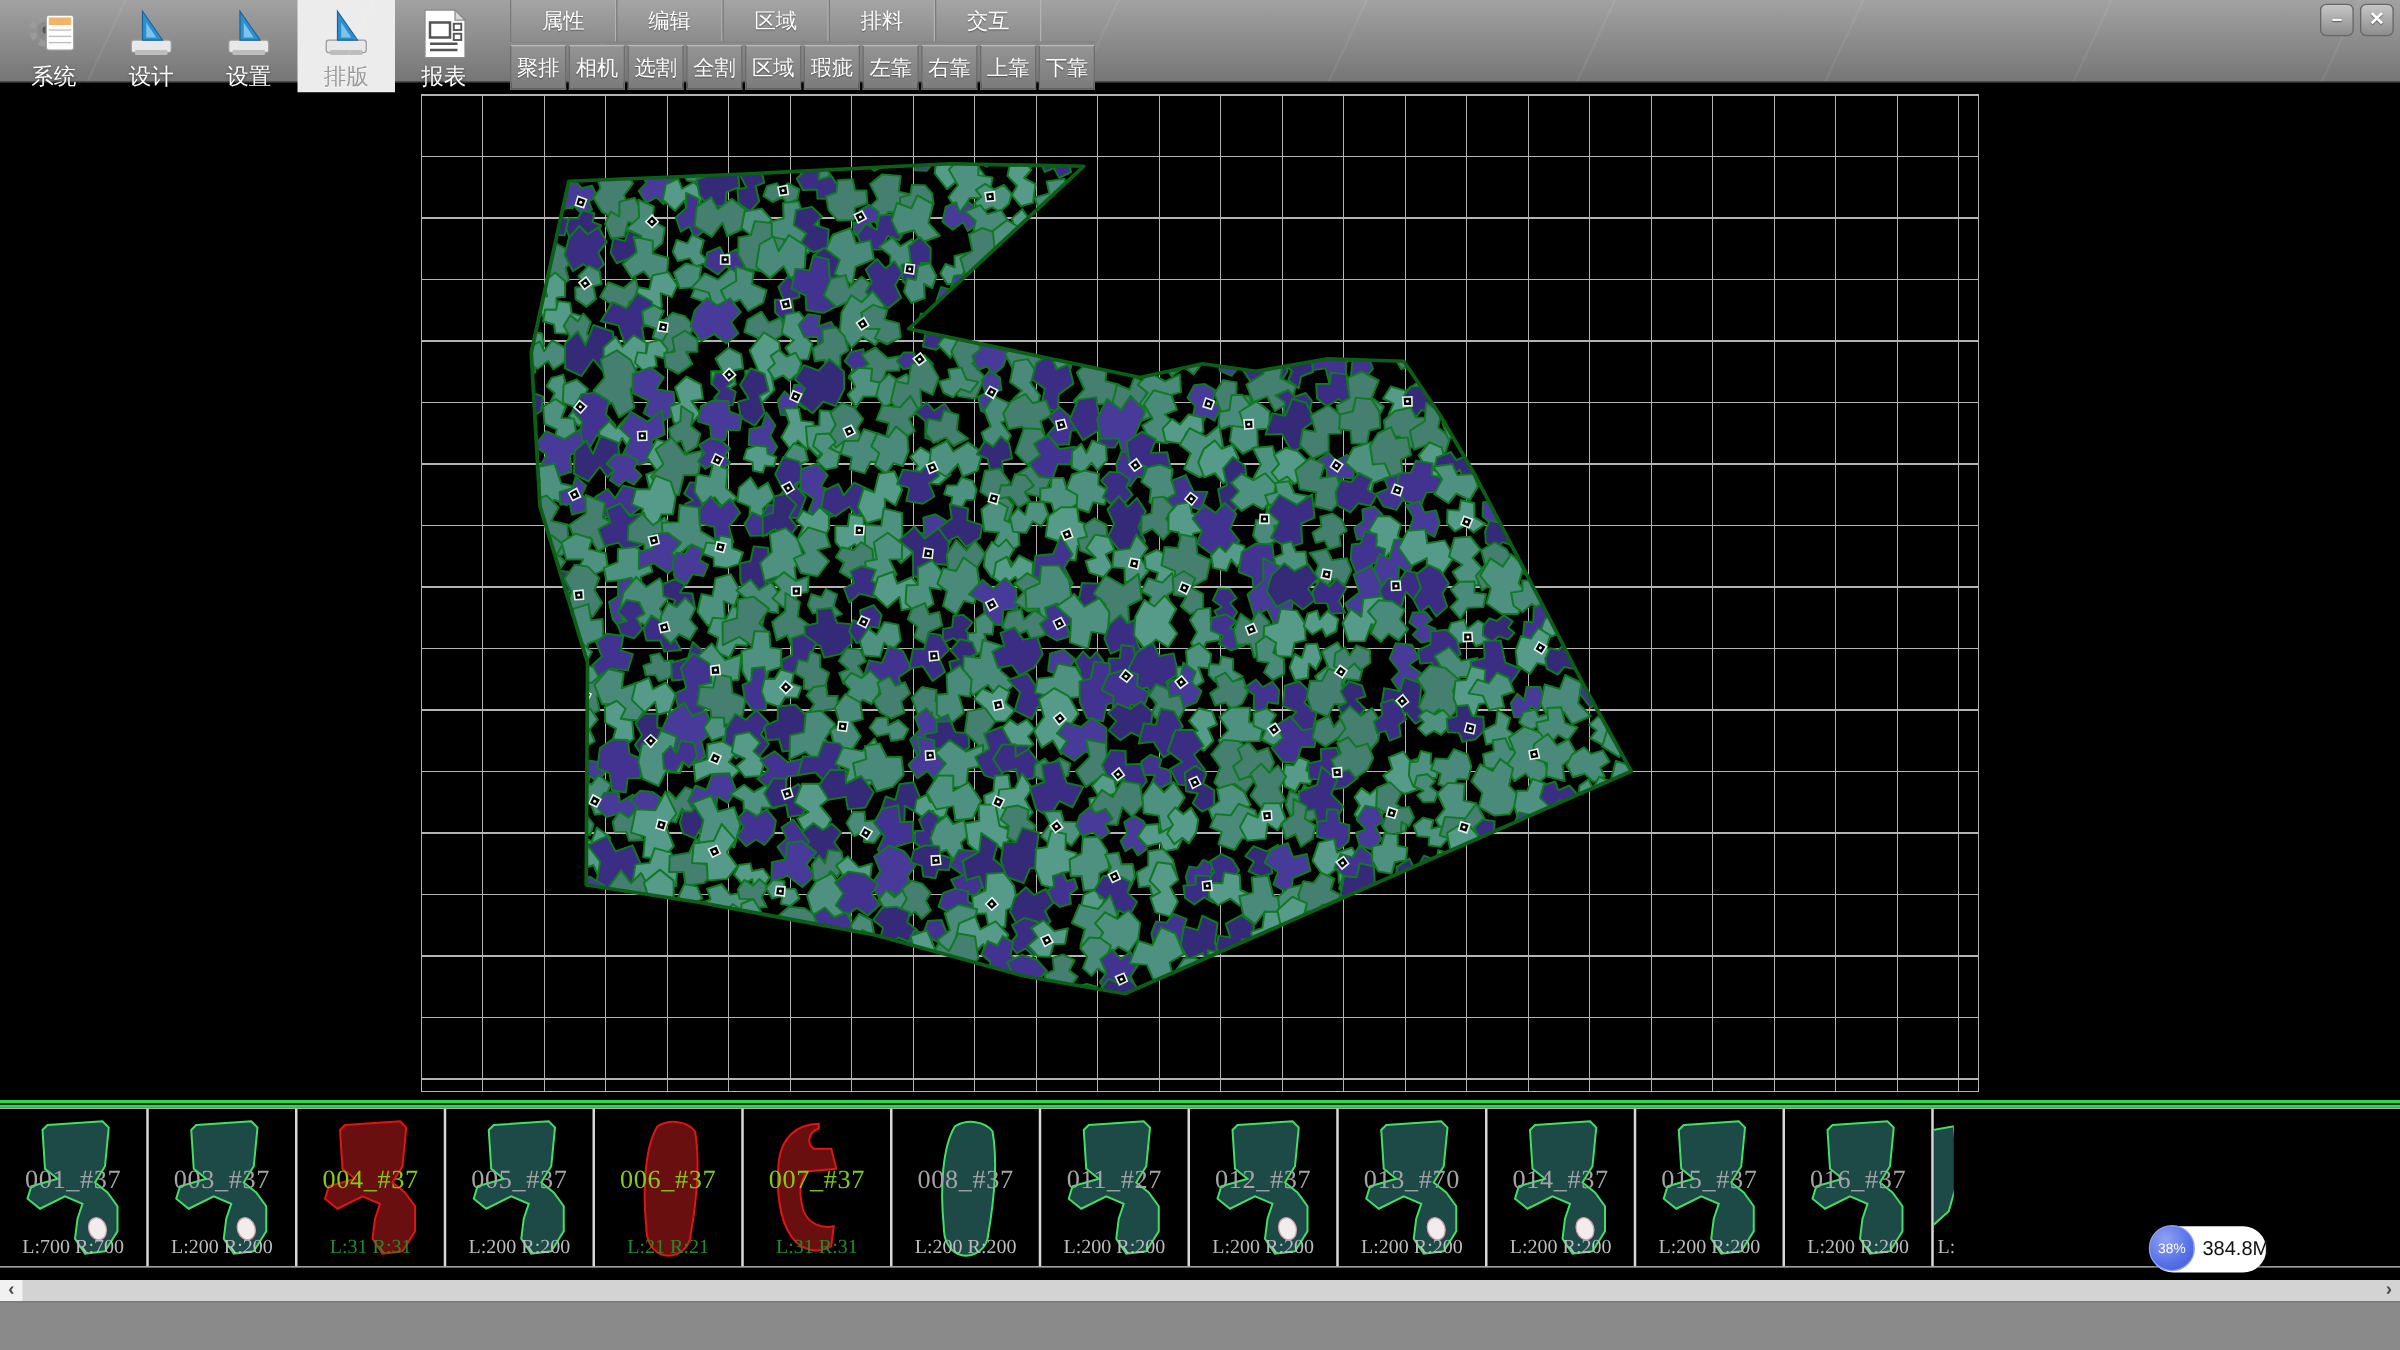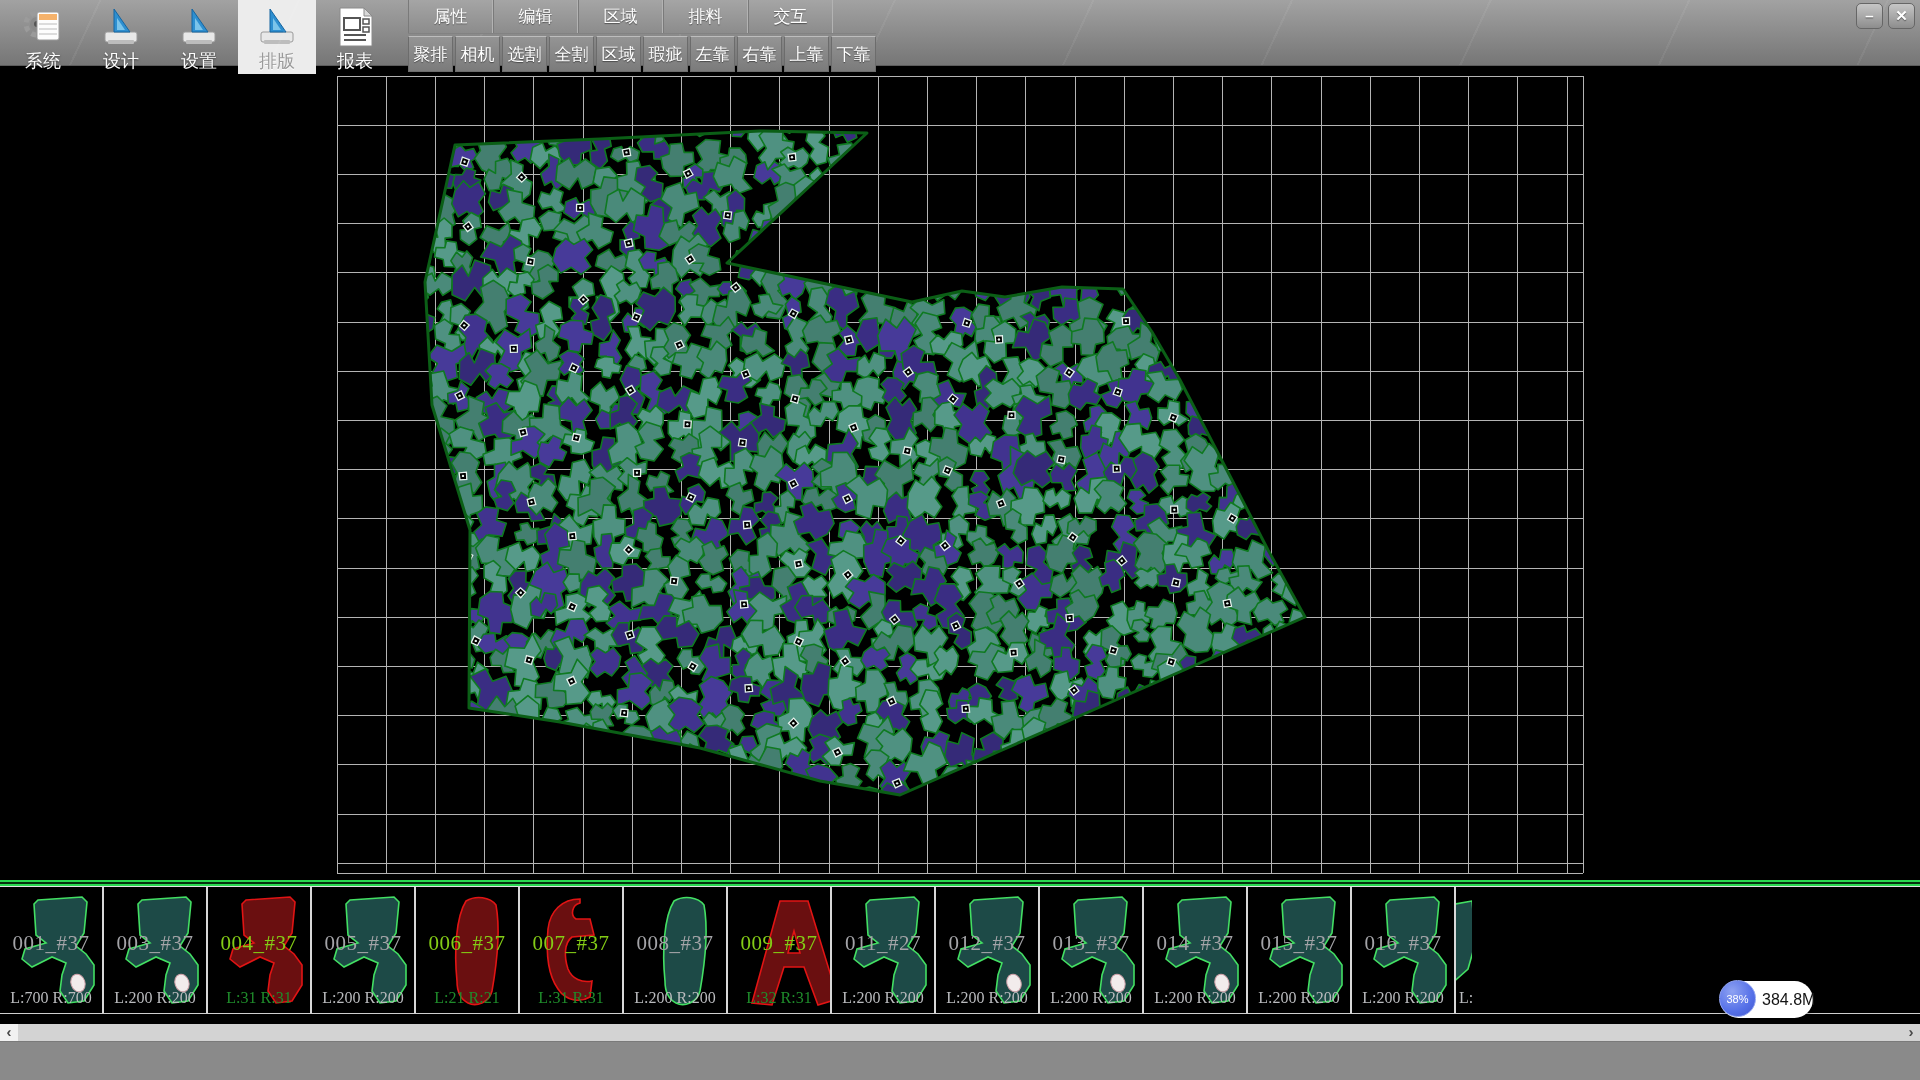--- a/index.html
+++ b/index.html
@@ -40,21 +40,21 @@
 
   
   #canvas{position:absolute;left:0;top:74px;width:1920px;height:806px;background:#000;}
   #mainsvg{position:absolute;left:0;top:0;}
 
   
   #greensep{position:absolute;left:0;top:880px;width:1920px;height:6px;
     background:linear-gradient(180deg,#29da51 0 2px,#06310e 2px 4px,#29da51 4px 6px);}
   #thumbs{position:absolute;left:0;top:886px;width:1920px;height:128px;display:flex;
     background:#000;border-top:1px solid #e2e2e2;border-bottom:1px solid #cfcfcf;box-sizing:border-box;}
-  .thumb{position:relative;flex:none;width:104px;height:126px;border-right:2px solid #d8d8d8;
+  .thumb{position:relative;flex:none;width:119px;height:126px;border-right:2px solid #d8d8d8;
     box-sizing:border-box;overflow:hidden;}
   .thumb:last-child{width:16px;border-right:none;}
   .thumb svg{position:absolute;left:0;top:0;}
   .t-name{position:absolute;left:0;top:44px;width:100%;text-align:center;
     font-family:"Liberation Serif",serif;font-size:21px;letter-spacing:.5px;color:#a4a4a8;z-index:2;}
   .t-name.green{color:#84cc16;}
   .t-lr{position:absolute;left:0;bottom:6px;width:100%;text-align:center;
     font-family:"Liberation Serif",serif;font-size:16px;color:#babbbe;z-index:2;white-space:nowrap;}
   .t-lr.green{color:#1f8c2b;}
 
@@ -1454,46 +1454,39 @@
       </div>
       <div class="thumb">
         <svg width="119" height="126" viewBox="0 0 119 126">
           <path d="M42,10 C52,4 66,6 72,14 C76,36 74,66 68,100 C65,112 52,116 44,112 C36,108 33,100 33,90 C30,60 32,26 42,10 Z" fill="#1d4a47" stroke="#43df63" stroke-width="1.6" fill-rule="evenodd" transform="translate(8,4)"></path>
         </svg>
         <div class="t-name">008_#37</div>
         <div class="t-lr">L:200 R:200</div>
       </div>
       <div class="thumb">
         <svg width="119" height="126" viewBox="0 0 119 126">
-          <path d="M16,112 L44,10 L72,10 L102,108 L82,114 L68,76 L48,76 L36,114 Z M52,62 L64,62 L58,40 Z" fill="#6a0f10" stroke="#e11414" stroke-width="1.6" fill-rule="evenodd" transform="translate(8,4)"></path>
-        </svg>
-        <div class="t-name green">009_#37</div>
-        <div class="t-lr green">L:32 R:31</div>
-      </div>
-      <div class="thumb">
-        <svg width="119" height="126" viewBox="0 0 119 126">
           <path d="M30,9 L74,6 L79,11 L76,42 L68,55 L78,63 L86,74 L86,94 L76,110 L60,112 L52,100 L54,84 L58,72 L44,66 L24,76 L14,68 L17,58 L38,52 L28,44 L26,13 Z" fill="#1d4a47" stroke="#43df63" stroke-width="1.6" fill-rule="evenodd" transform="translate(8,4)"></path>
         </svg>
         <div class="t-name">011_#27</div>
         <div class="t-lr">L:200 R:200</div>
       </div>
       <div class="thumb">
         <svg width="119" height="126" viewBox="0 0 119 126">
           <path d="M30,9 L74,6 L79,11 L76,42 L68,55 L78,63 L86,74 L86,94 L76,110 L60,112 L52,100 L54,84 L58,72 L44,66 L24,76 L14,68 L17,58 L38,52 L28,44 L26,13 Z" fill="#1d4a47" stroke="#43df63" stroke-width="1.6" fill-rule="evenodd" transform="translate(8,4)"></path>
           <ellipse cx="78" cy="96" rx="7" ry="9" fill="#f2ecec" stroke="#cfa0a8" transform="rotate(-18 78 96)"></ellipse>
         </svg>
         <div class="t-name">012_#37</div>
         <div class="t-lr">L:200 R:200</div>
       </div>
       <div class="thumb">
         <svg width="119" height="126" viewBox="0 0 119 126">
           <path d="M30,9 L74,6 L79,11 L76,42 L68,55 L78,63 L86,74 L86,94 L76,110 L60,112 L52,100 L54,84 L58,72 L44,66 L24,76 L14,68 L17,58 L38,52 L28,44 L26,13 Z" fill="#1d4a47" stroke="#43df63" stroke-width="1.6" fill-rule="evenodd" transform="translate(8,4)"></path>
           <ellipse cx="78" cy="96" rx="7" ry="9" fill="#f2ecec" stroke="#cfa0a8" transform="rotate(-18 78 96)"></ellipse>
         </svg>
-        <div class="t-name">013_#37</div>
+        <div class="t-name">013_#70</div>
         <div class="t-lr">L:200 R:200</div>
       </div>
       <div class="thumb">
         <svg width="119" height="126" viewBox="0 0 119 126">
           <path d="M30,9 L74,6 L79,11 L76,42 L68,55 L78,63 L86,74 L86,94 L76,110 L60,112 L52,100 L54,84 L58,72 L44,66 L24,76 L14,68 L17,58 L38,52 L28,44 L26,13 Z" fill="#1d4a47" stroke="#43df63" stroke-width="1.6" fill-rule="evenodd" transform="translate(8,4)"></path>
           <ellipse cx="78" cy="96" rx="7" ry="9" fill="#f2ecec" stroke="#cfa0a8" transform="rotate(-18 78 96)"></ellipse>
         </svg>
         <div class="t-name">014_#37</div>
         <div class="t-lr">L:200 R:200</div>
       </div>

